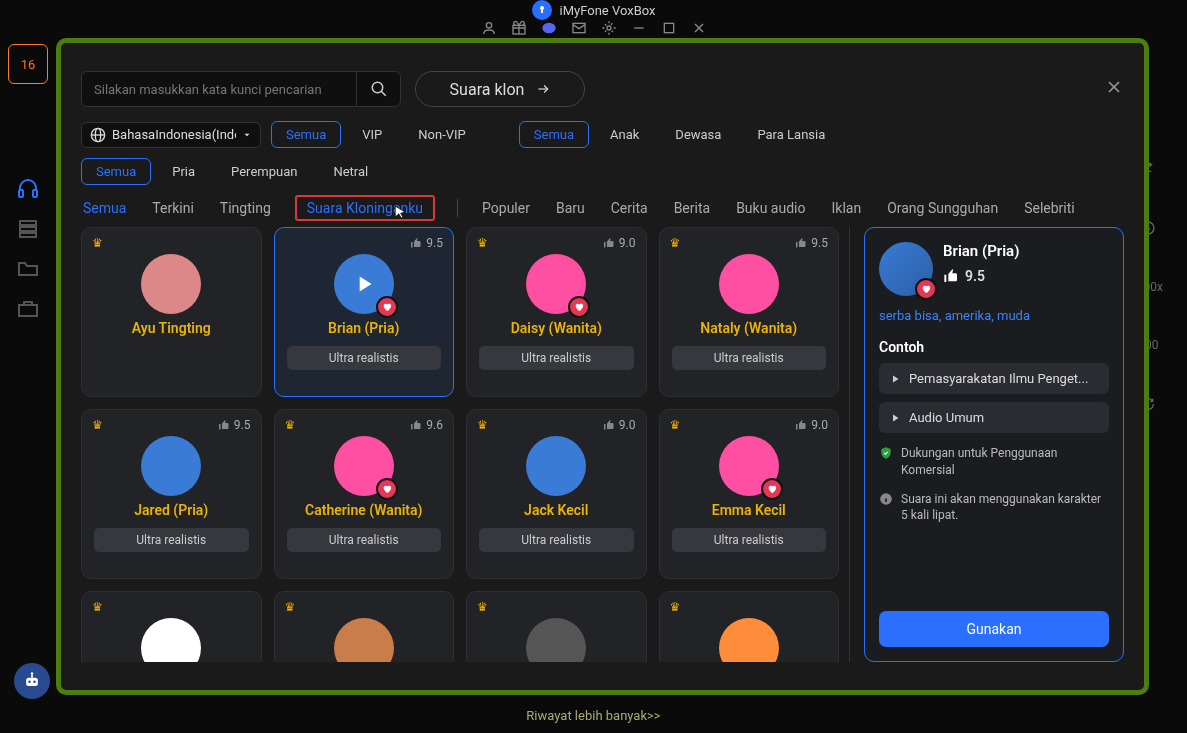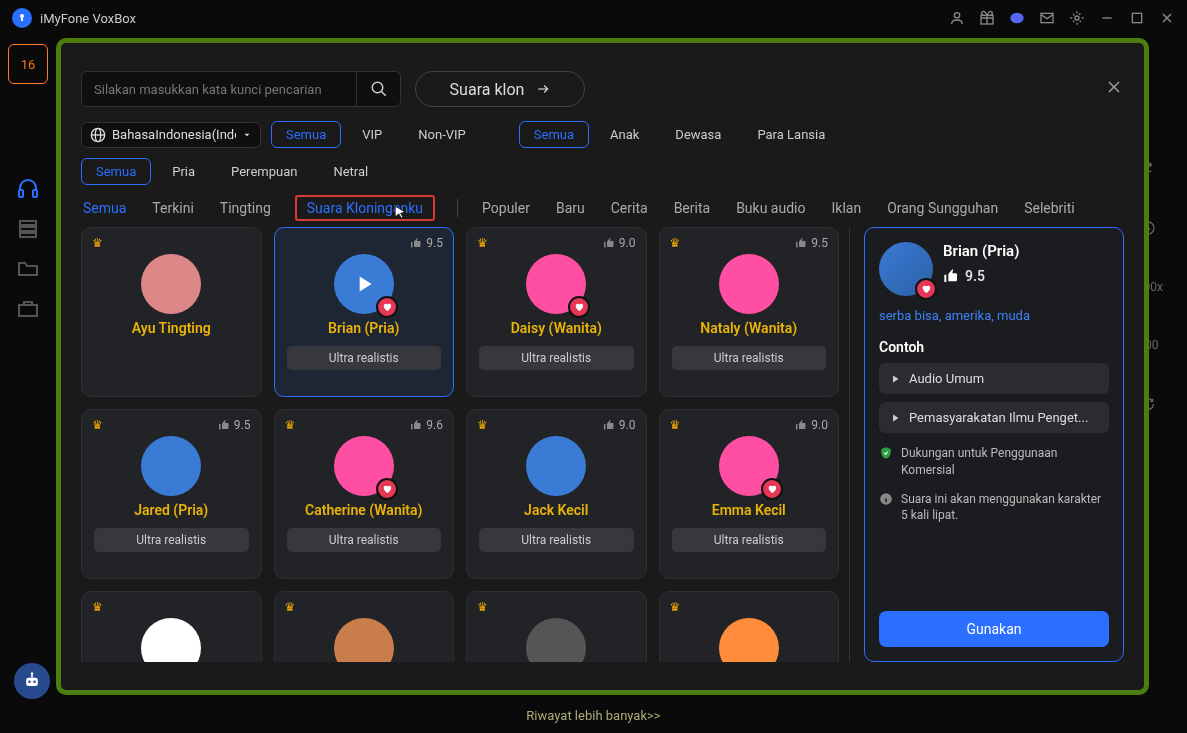--- a/index.html
+++ b/index.html
@@ -1,18 +1,18 @@
 <!DOCTYPE html>
 <html><head>
 <meta charset="utf-8">
 <style>
 * { margin:0; padding:0; box-sizing:border-box; font-family:-apple-system,BlinkMacSystemFont,"Segoe UI",Roboto,sans-serif; }
 body { background:#0a0a0a; color:#e5e5e5; width:1187px; height:733px; overflow:hidden; position:relative; }
 
-.titlebar { height:36px; display:flex; align-items:center; padding:0 12px; justify-content:space-between; }
+.titlebar { height:36px; display:flex; align-items:center; padding:0 12px; justify-content:space-between;flex-direction:column; }
 .titlebar-left { display:flex; align-items:center; gap:8px; }
 .logo-circle { width:20px; height:20px; border-radius:50%; background:#2a6fff; display:flex; align-items:center; justify-content:center; }
 .titlebar-right { display:flex; align-items:center; gap:14px; color:#888; }
 .titlebar-right svg { width:16px; height:16px; cursor:pointer; }
 
 .left-rail { position:absolute; left:0; top:36px; width:56px; height:calc(100% - 36px); display:flex; flex-direction:column; align-items:center; padding-top:8px; gap:16px; }
 .left-badge { width:40px; height:40px; border:1px solid #ff7b2e; border-radius:6px; display:flex; align-items:center; justify-content:center; color:#f97316; font-size:13px; }
 .left-icon { width:24px; height:24px; color:#555; }
 
 .modal { position:absolute; left:56px; top:38px; right:38px; bottom:38px; background:#1a1a1a; border:5px solid #4d7c0f; border-radius:10px; padding:28px 20px; display:flex; flex-direction:column; }
@@ -425,27 +425,27 @@
           </div>
         </div>
       </div>
       <div class="sp-desc">serba bisa, amerika, muda</div>
       <div class="sp-sub">Contoh</div>
       <div id="samples">
           <div class="sp-sample">
             <svg width="12" height="12" viewBox="0 0 24 24" fill="#ccc">
               <path d="M8 5v14l11-7z"></path>
             </svg>
-            <span>Audio Umum</span>
+            <span>Pemasyarakatan Ilmu Penget...</span>
           </div>
           <div class="sp-sample">
             <svg width="12" height="12" viewBox="0 0 24 24" fill="#ccc">
               <path d="M8 5v14l11-7z"></path>
             </svg>
-            <span>Pemasyarakatan Ilmu Penget...</span>
+            <span>Audio Umum</span>
           </div>
         </div>
       <div class="sp-note">
         <svg class="sp-note-icon" width="14" height="14" viewBox="0 0 24 24" fill="#2ea043">
             <path d="M12 2l8 3v6c0 5-3 9-8 11-5-2-8-6-8-11V5l8-3z"></path>
             <path d="M9 12l2 2 4-4" stroke="#fff" stroke-width="2" fill="none"></path>
           </svg>
         <span>Dukungan untuk Penggunaan Komersial</span>
       </div>
       <div class="sp-note">

